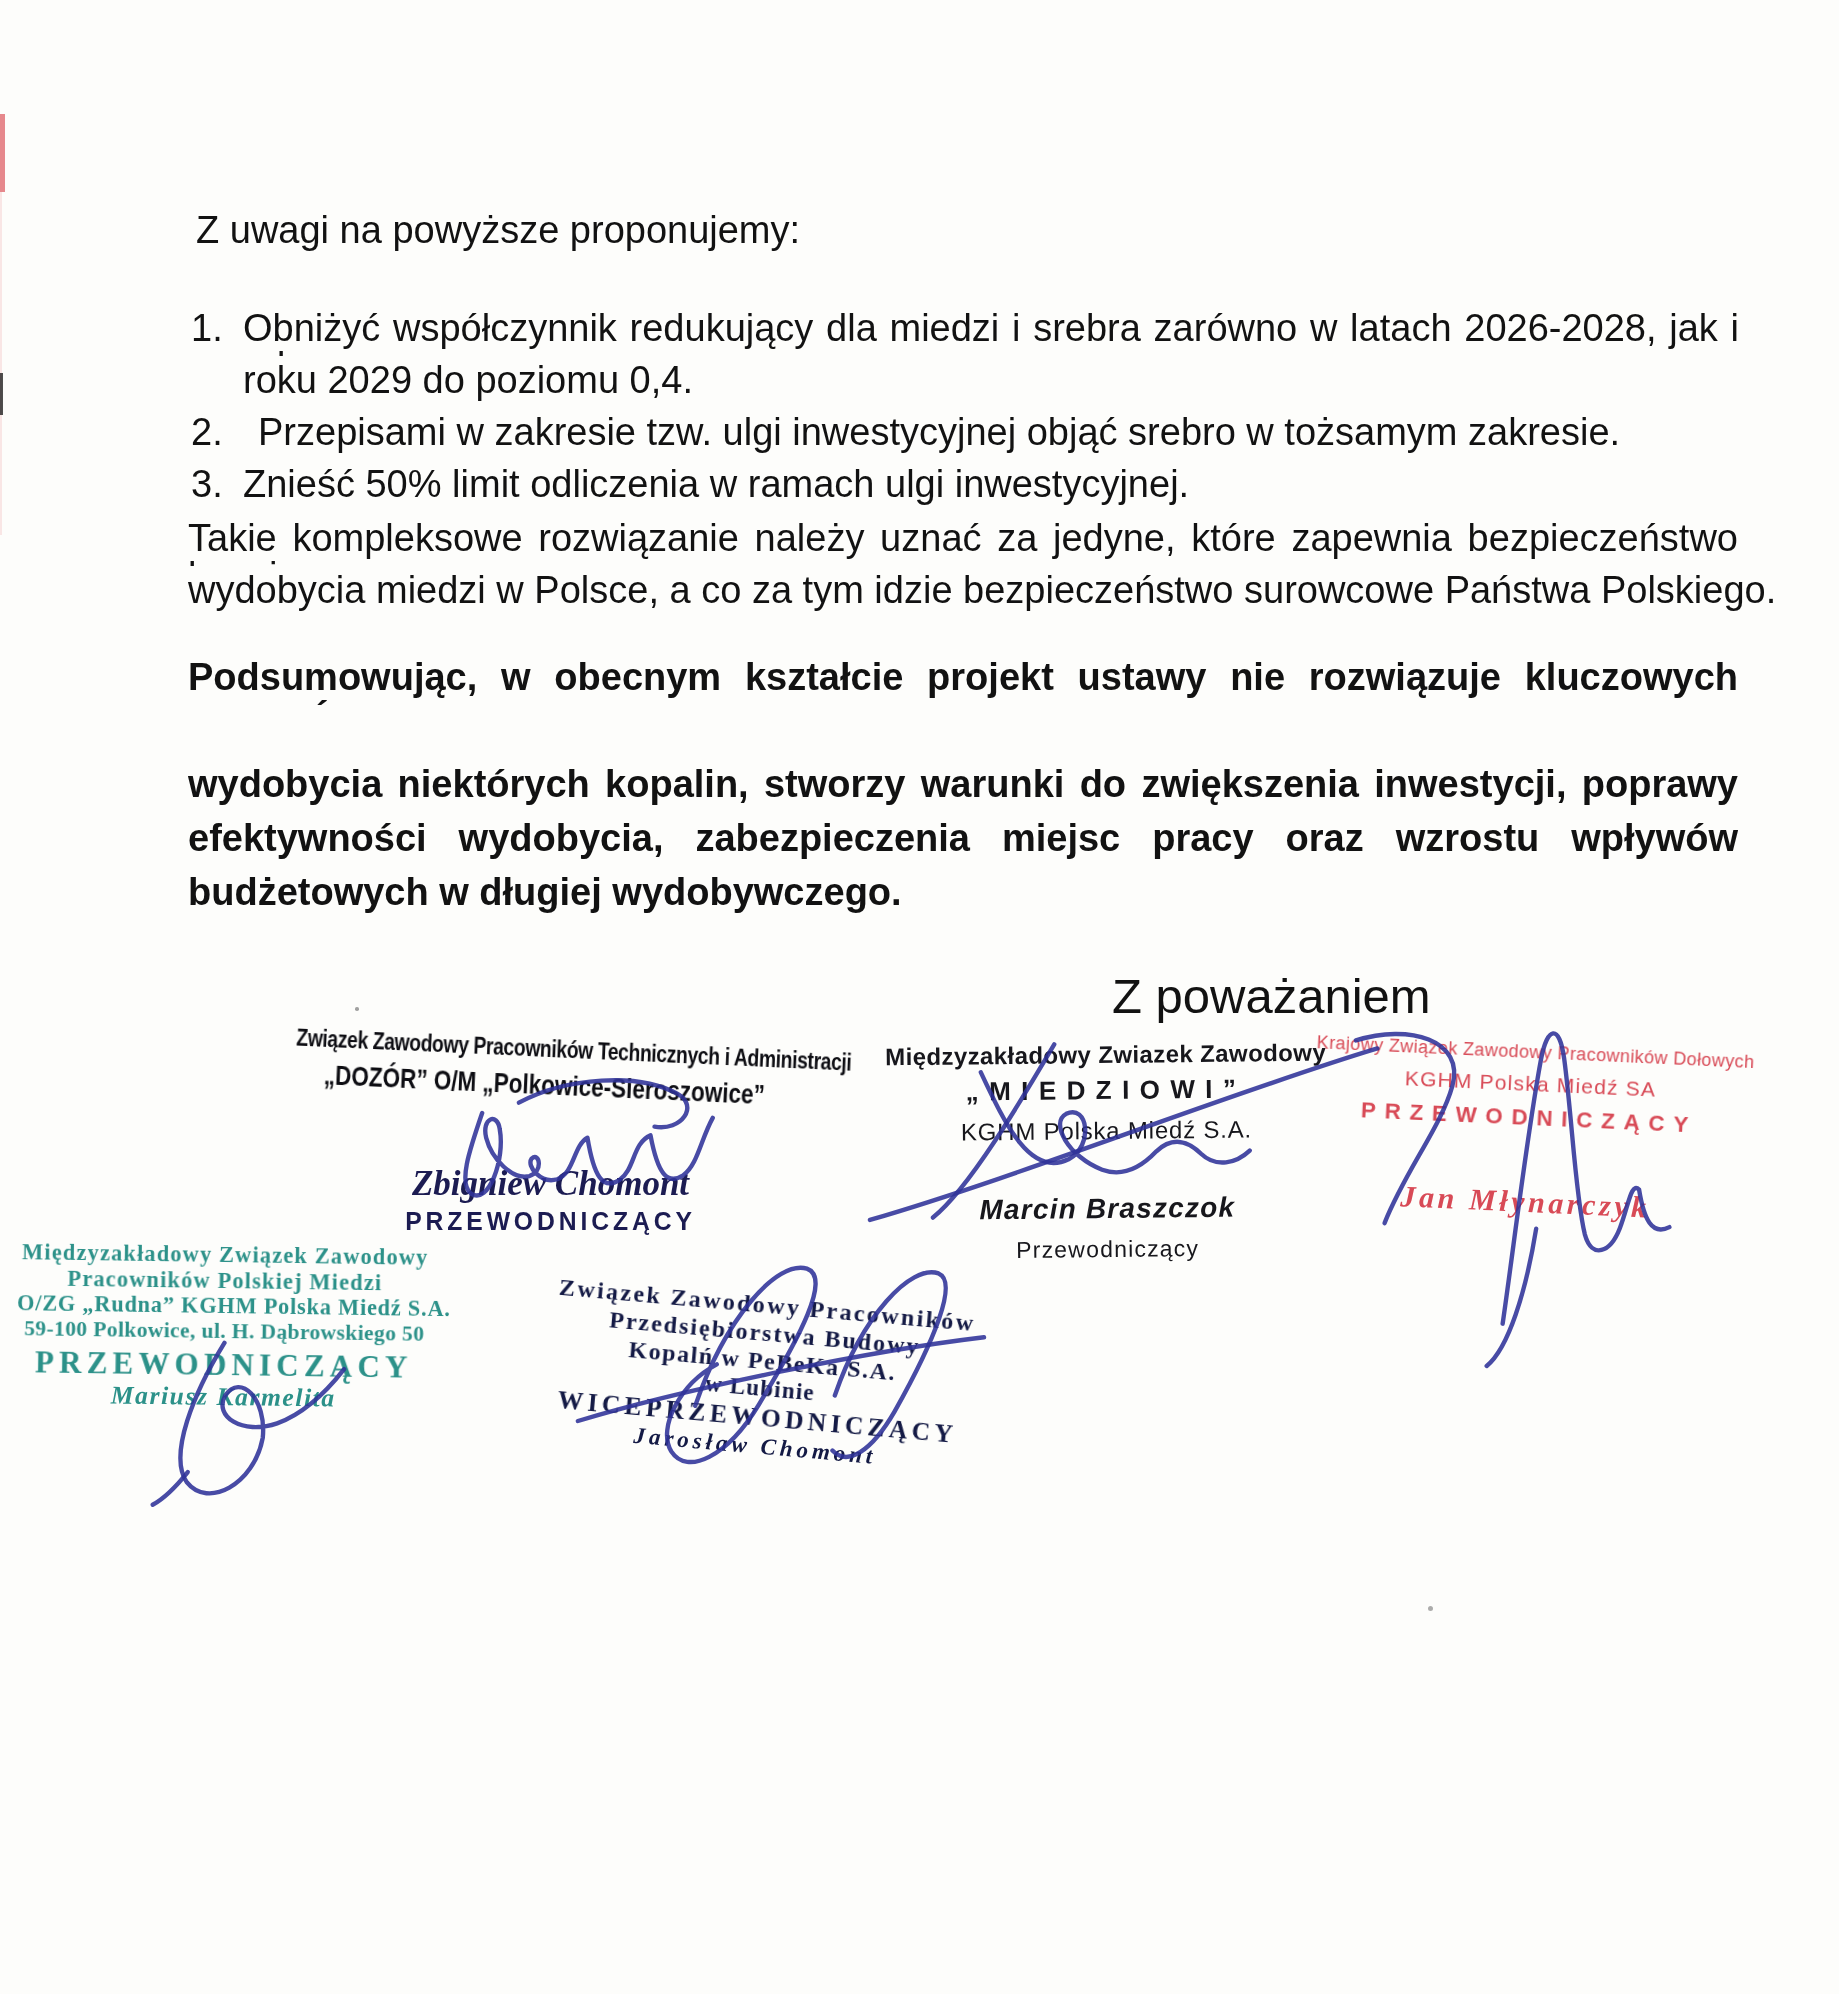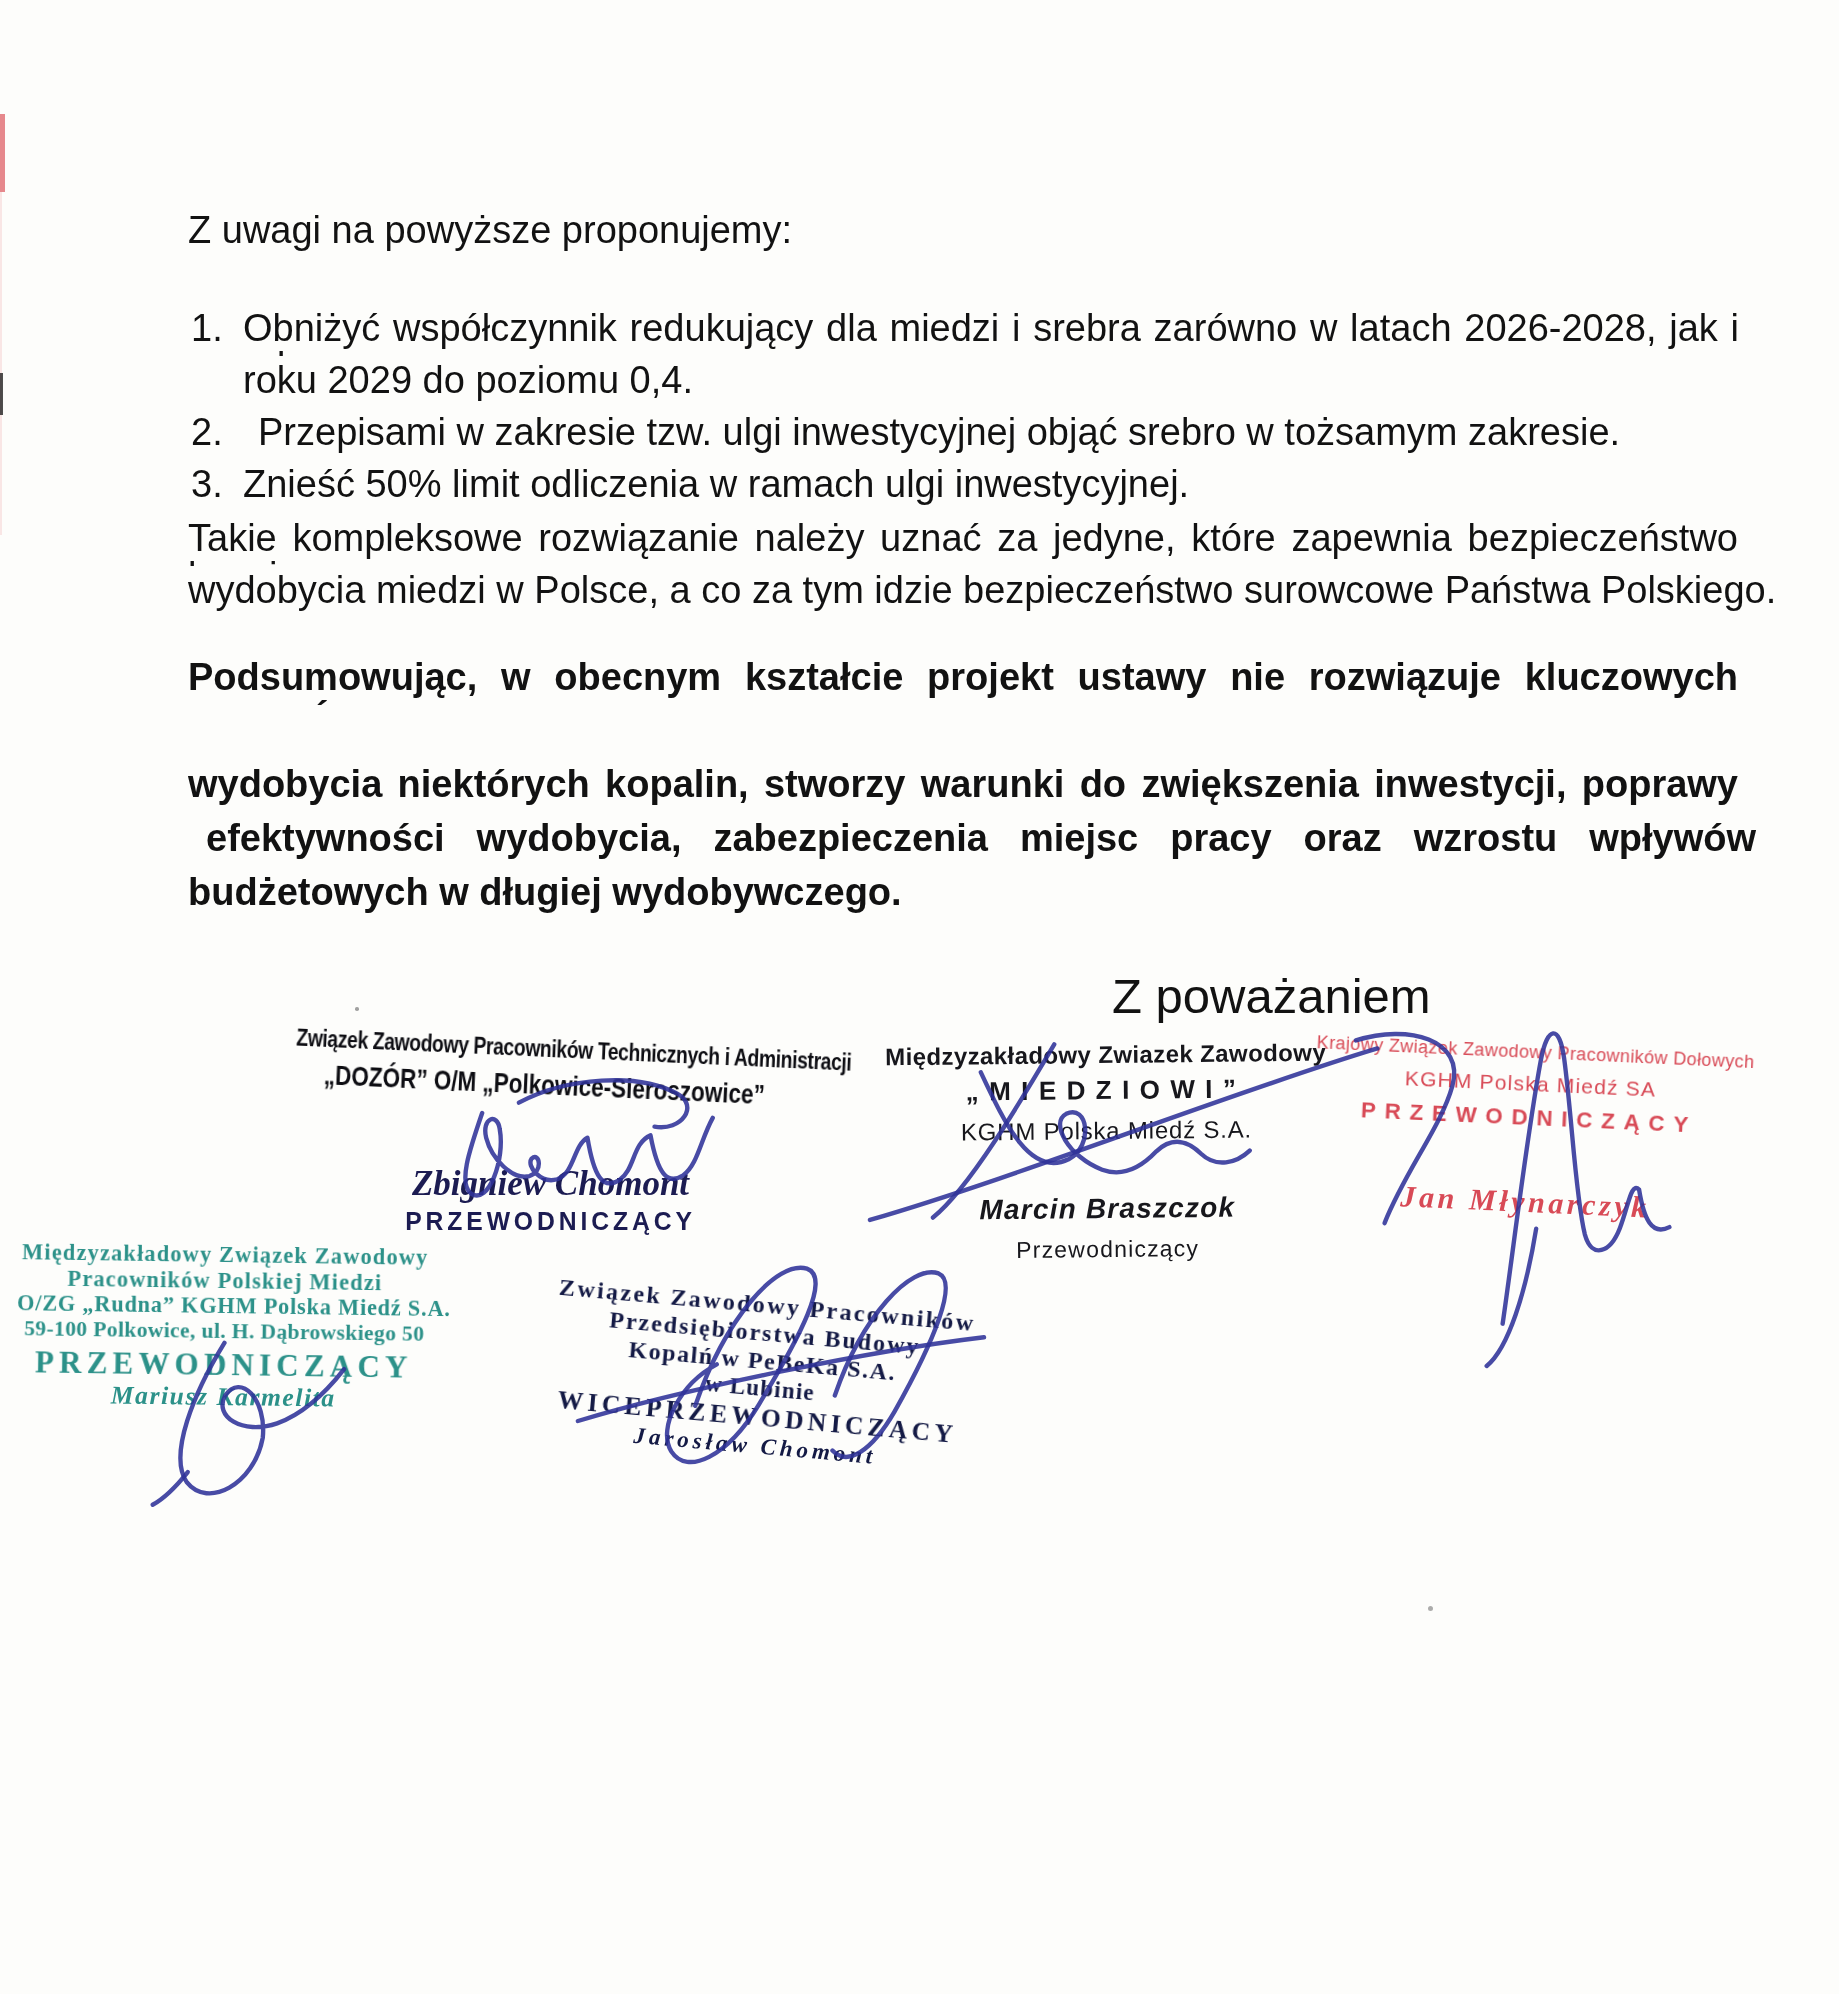--- a/index.html
+++ b/index.html
@@ -47,38 +47,38 @@
   .pebeka .l6{top:142px;font-size:23px;font-style:italic;font-weight:600;letter-spacing:4px;}
   .ink{position:absolute;left:0;top:0;pointer-events:none;}
   .ink path{fill:none;stroke-width:11;stroke-linecap:round;stroke-linejoin:round;opacity:.88;}
   .artifact{position:absolute;}
 </style>
 </head>
 <body>
 
 <div class="page">
 
-  <div class="abs bodytext" style="left:188px;top:211px;text-align:center;">Z uwagi na powyższe proponujemy:</div>
+  <div class="abs bodytext" style="left:196px;top:211px;text-align:center;">Z uwagi na powyższe proponujemy:</div>
 
   <div class="abs bodytext" style="left:191px;top:309px;">1.</div>
   <div class="abs bodytext just" style="left:243px;top:309px;width:1496px;">Obniżyć współczynnik redukujący dla miedzi i srebra zarówno w latach 2026-2028, jak i od</div>
   <div class="abs bodytext" style="left:243px;top:361px;">roku 2029 do poziomu 0,4.</div>
 
   <div class="abs bodytext" style="left:191px;top:413px;">2.</div>
   <div class="abs bodytext" style="left:258px;top:413px;">Przepisami w zakresie tzw. ulgi inwestycyjnej objąć srebro w tożsamym zakresie.</div>
 
   <div class="abs bodytext" style="left:191px;top:465px;">3.</div>
   <div class="abs bodytext" style="left:243px;top:465px;">Znieść 50% limit odliczenia w ramach ulgi inwestycyjnej.</div>
 
   <div class="abs bodytext just" style="left:188px;top:519px;width:1550px;">Takie kompleksowe rozwiązanie należy uznać za jedyne, które zapewnia bezpieczeństwo branży</div>
   <div class="abs bodytext" style="left:188px;top:571px;">wydobycia miedzi w Polsce, a co za tym idzie bezpieczeństwo surowcowe Państwa Polskiego.</div>
 
   <div class="abs bodytext bold just" style="left:188px;top:658px;width:1550px;">Podsumowując, w obecnym kształcie projekt ustawy nie rozwiązuje kluczowych wyzwań</div>
   <div class="abs bodytext bold just" style="left:188px;top:765px;width:1550px;">wydobycia niektórych kopalin, stworzy warunki do zwiększenia inwestycji, poprawy</div>
-  <div class="abs bodytext bold just" style="left:188px;top:819px;width:1550px;margin-left:18px;">efektywności wydobycia, zabezpieczenia miejsc pracy oraz wzrostu wpływów</div>
+  <div class="abs bodytext bold just" style="left:188px;top:819px;width:1550px;">efektywności wydobycia, zabezpieczenia miejsc pracy oraz wzrostu wpływów</div>
   <div class="abs bodytext bold" style="left:188px;top:873px;">budżetowych w długiej wydobywczego.</div>
 
   <div class="abs bodytext" style="left:1112px;top:972px;font-size:49px;">Z poważaniem</div>
 
   <div class="stamp dozor" style="color: rgb(13, 13, 18);">
     <div class="sline l1">Związek Zawodowy Pracowników Technicznych i Administracji</div>
     <div class="sline l2">„DOZÓR” O/M „Polkowice-Sieroszowice”</div>
   </div>
   <div class="abs navyname" style="color: rgb(28, 28, 82);">Zbigniew Chomont</div>
   <div class="abs navytitle" style="color: rgb(28, 28, 82);">PRZEWODNICZĄCY</div>

